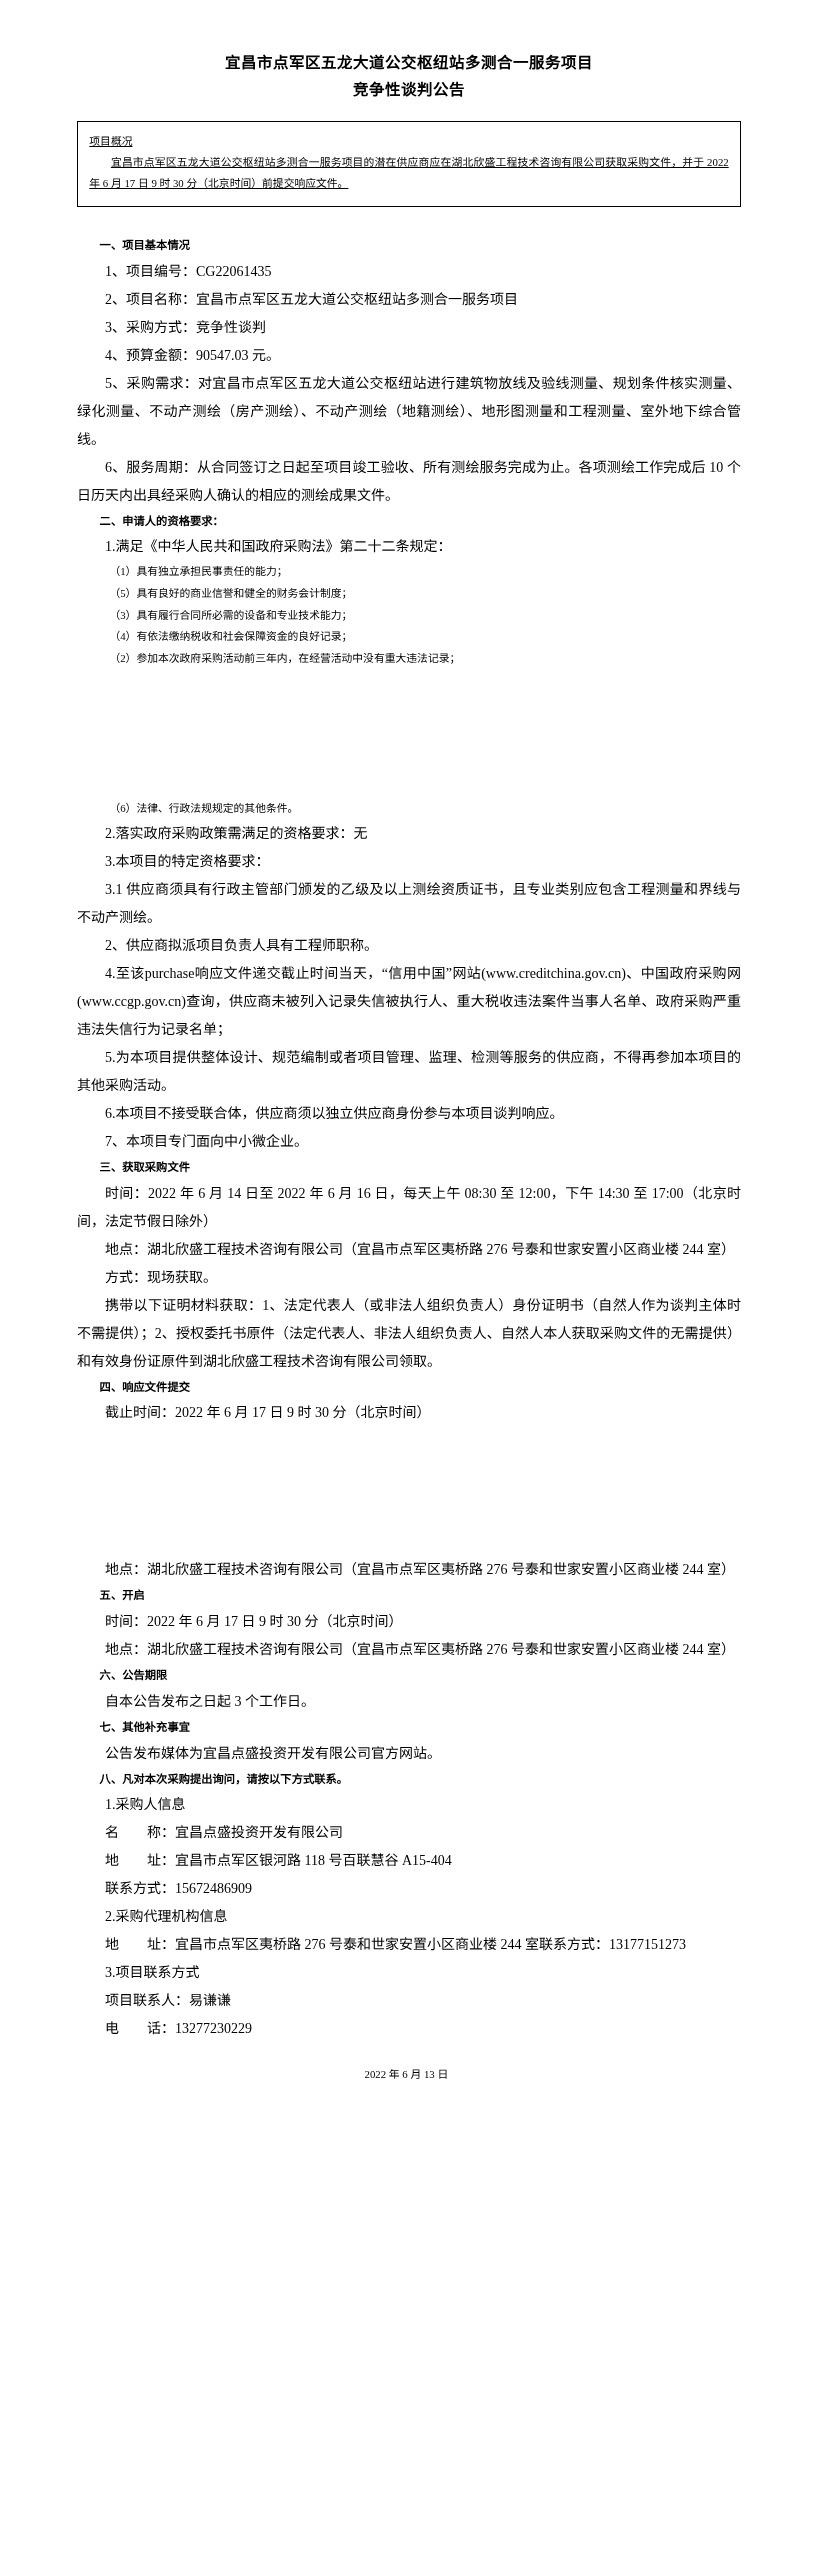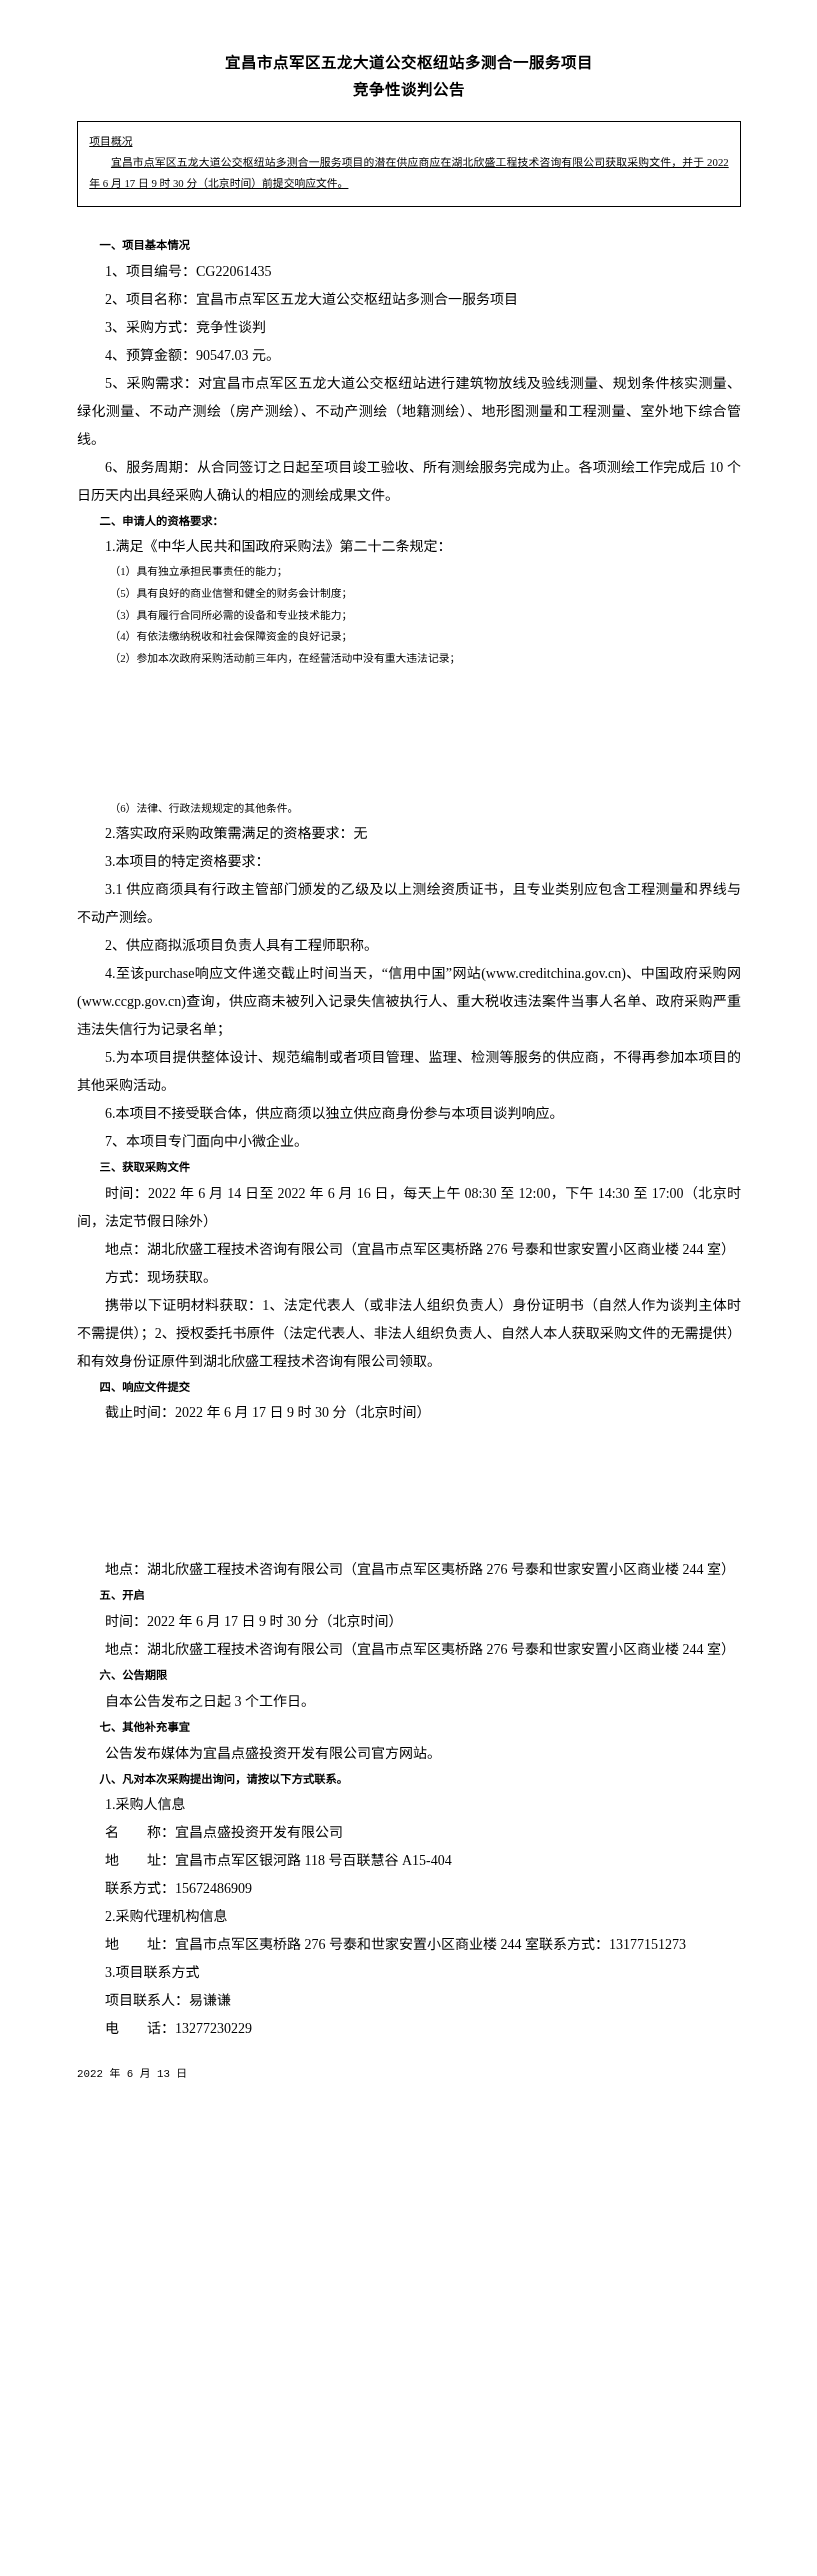--- a/index.html
+++ b/index.html
@@ -71,24 +71,23 @@
     text-indent: 3em;
     text-align: justify;
     margin: 0;
   }
   .gap-big {
     height: 129px;
   }
   .date-line {
     margin-top: 20.6px;
     font-size: 10.8px;
-    text-align: left;
+    text-align: center;
     padding-right: 5.2px;
     line-height: 2.0;
-    font-family: Liberation Mono, monospace;
   }
 </style>
 </head>
 <body>
 
 <div class="page">
 
   <div class="doc-title">
     <span class="line">宜昌市点军区五龙大道公交枢纽站多测合一服务项目</span>
     <span class="line">竞争性谈判公告</span>

